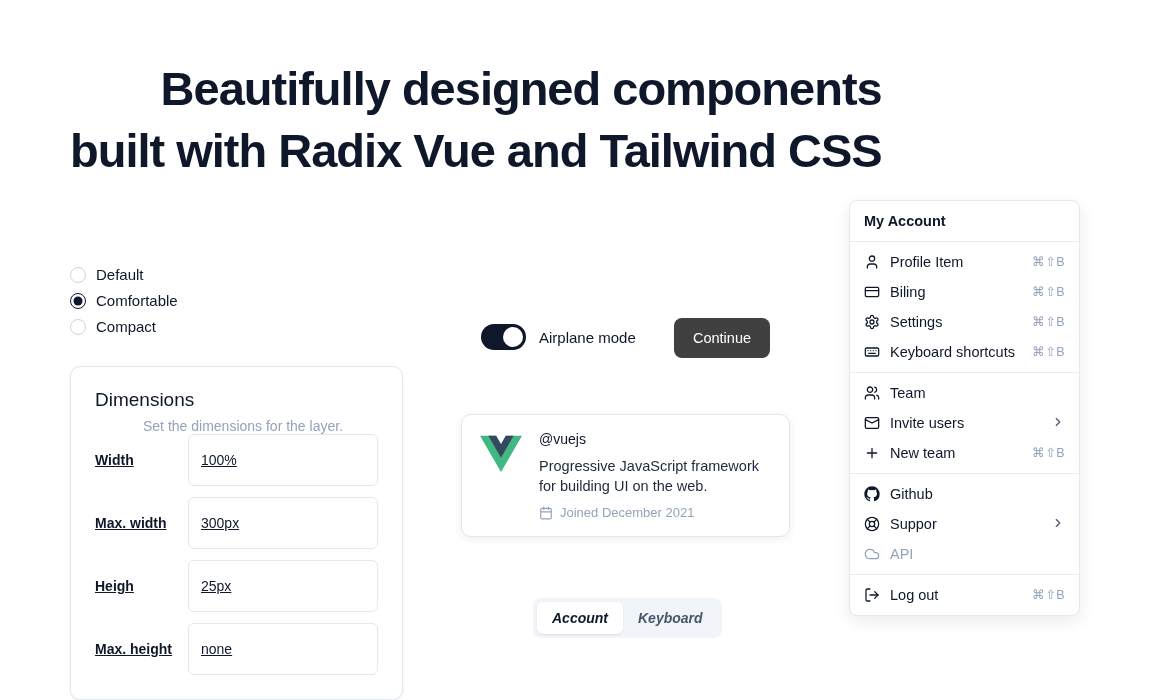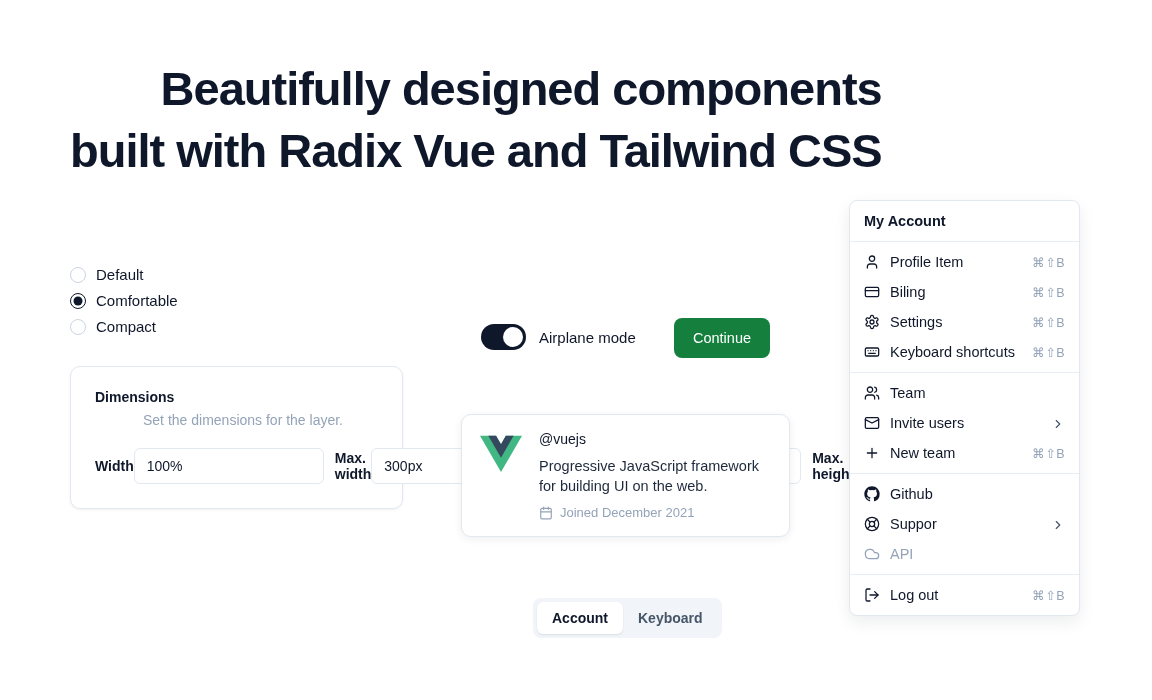--- a/index.html
+++ b/index.html
@@ -28,43 +28,43 @@
     position: absolute; top: 50%; left: 50%; transform: translate(-50%,-50%);
   }
 
   
   .dim-card {
     position: absolute; left: 70px; top: 366px; width: 333px;
     background: #fff; border: 1px solid #e2e8f0; border-radius: 10px;
     box-shadow: 0 1px 3px rgba(15,23,42,0.06);
     padding: 22px 24px 24px;
   }
-  .dim-title { font-size: 14px; font-weight: 700; }
+  .dim-title { font-size: 19px; font-weight: 400; }
   .dim-subtitle { font-size: 14px; color: #94a3b8; margin-top: 7px; margin-left: 48px; }
-  .dim-fields { margin-top: 20px; display: flex; flex-direction: row; gap: 11px; }
+  .dim-fields { display: flex; flex-direction: column; gap: 11px; text-decoration: underline; }
   .dim-row { display: flex; align-items: center; justify-content: space-between; }
   .dim-label { font-size: 14px; font-weight: 600; color: #0f172a; }
   .dim-input {
-    width: 190px; height: 36px; border: 1px solid #e2e8f0; border-radius: 6px;
+    width: 190px; height: 52px; border: 1px solid #e2e8f0; border-radius: 6px;
     padding: 0 12px; font-size: 14px; color: #0f172a; background: #fff;
     font-family: "Liberation Sans", sans-serif; outline: none;
   }
 
   
   .switch-row { position: absolute; left: 481px; top: 324px; display: flex; align-items: center; gap: 13px; }
   .switch { width: 45px; height: 26px; border-radius: 13px; background: #cbd5e1; position: relative; cursor: pointer; }
   .switch.on { background: #0f172a; }
   .switch-thumb { width: 20px; height: 20px; background: #fff; border-radius: 50%; position: absolute; top: 3px; left: 3px; transition: left .1s; }
   .switch.on .switch-thumb { left: 22px; }
   .switch-label { font-size: 15px; font-weight: 500; }
 
   
   .continue-btn {
     position: absolute; left: 674px; top: 318px; width: 96px; height: 40px;
-    background: #15803d; color: #fff; border: none; border-radius: 8px;
+    background: #404040; color: #fff; border: none; border-radius: 8px;
     font-size: 14.5px; font-weight: 500; font-family: "Liberation Sans", sans-serif; cursor: pointer;
   }
 
   
   .hover-card {
     position: absolute; left: 461px; top: 414px; width: 329px;
     background: #fff; border: 1px solid #e2e8f0; border-radius: 10px;
     box-shadow: 0 2px 8px rgba(15,23,42,0.07);
     padding: 16px 18px; display: flex; gap: 17px;
   }
@@ -76,36 +76,36 @@
   .hc-joined svg { width: 14px; height: 14px; }
 
   
   .tabs {
     position: absolute; left: 533px; top: 598px; height: 40px;
     background: #f1f5f9; border-radius: 8px; padding: 4px;
     display: inline-flex; align-items: stretch;
   }
   .tab {
     padding: 0 15px; display: flex; align-items: center; border-radius: 6px;
-    font-size: 14px; font-weight: 600; color: #475569; cursor: pointer; white-space: nowrap;
+    font-size: 14px; font-weight: 600; color: #475569; cursor: pointer; white-space: nowrap; font-style: italic;
   }
   .tab.active { background: #fff; color: #0f172a; box-shadow: 0 1px 2px rgba(15,23,42,0.10); }
 
   
   .menu {
     position: absolute; left: 849px; top: 200px; width: 231px;
     background: #fff; border: 1px solid #e2e8f0; border-radius: 8px;
     box-shadow: 0 6px 16px rgba(15,23,42,0.08);
     overflow: hidden;
   }
   .menu-header { padding: 12px 14px; font-size: 14.5px; font-weight: 600; border-bottom: 1px solid #e8edf3; }
   .menu-group { padding: 5px 0; border-bottom: 1px solid #e8edf3; }
   .menu-group:last-child { border-bottom: none; }
   .menu-item {
-    display: flex; align-items: flex-end; gap: 10px;
+    display: flex; align-items: flex-start; gap: 10px;
     padding: 7px 14px; font-size: 14.5px; color: #0f172a; cursor: pointer;
   }
   .mi-icon { width: 16px; height: 16px; display: flex; align-items: center; justify-content: center; flex-shrink: 0; color: #0f172a; }
   .mi-icon svg { width: 16px; height: 16px; }
   .mi-label { flex: 1; white-space: nowrap; overflow: hidden; }
   .mi-shortcut { color: #94a3b8; font-size: 12.5px; letter-spacing: 0.5px; white-space: nowrap; }
   .mi-chevron { width: 14px; height: 14px; color: #475569; display: flex; }
   .mi-chevron svg { width: 14px; height: 14px; }
   .menu-item.disabled, .menu-item.disabled .mi-icon { color: #94a3b8; cursor: default; }
 </style>

